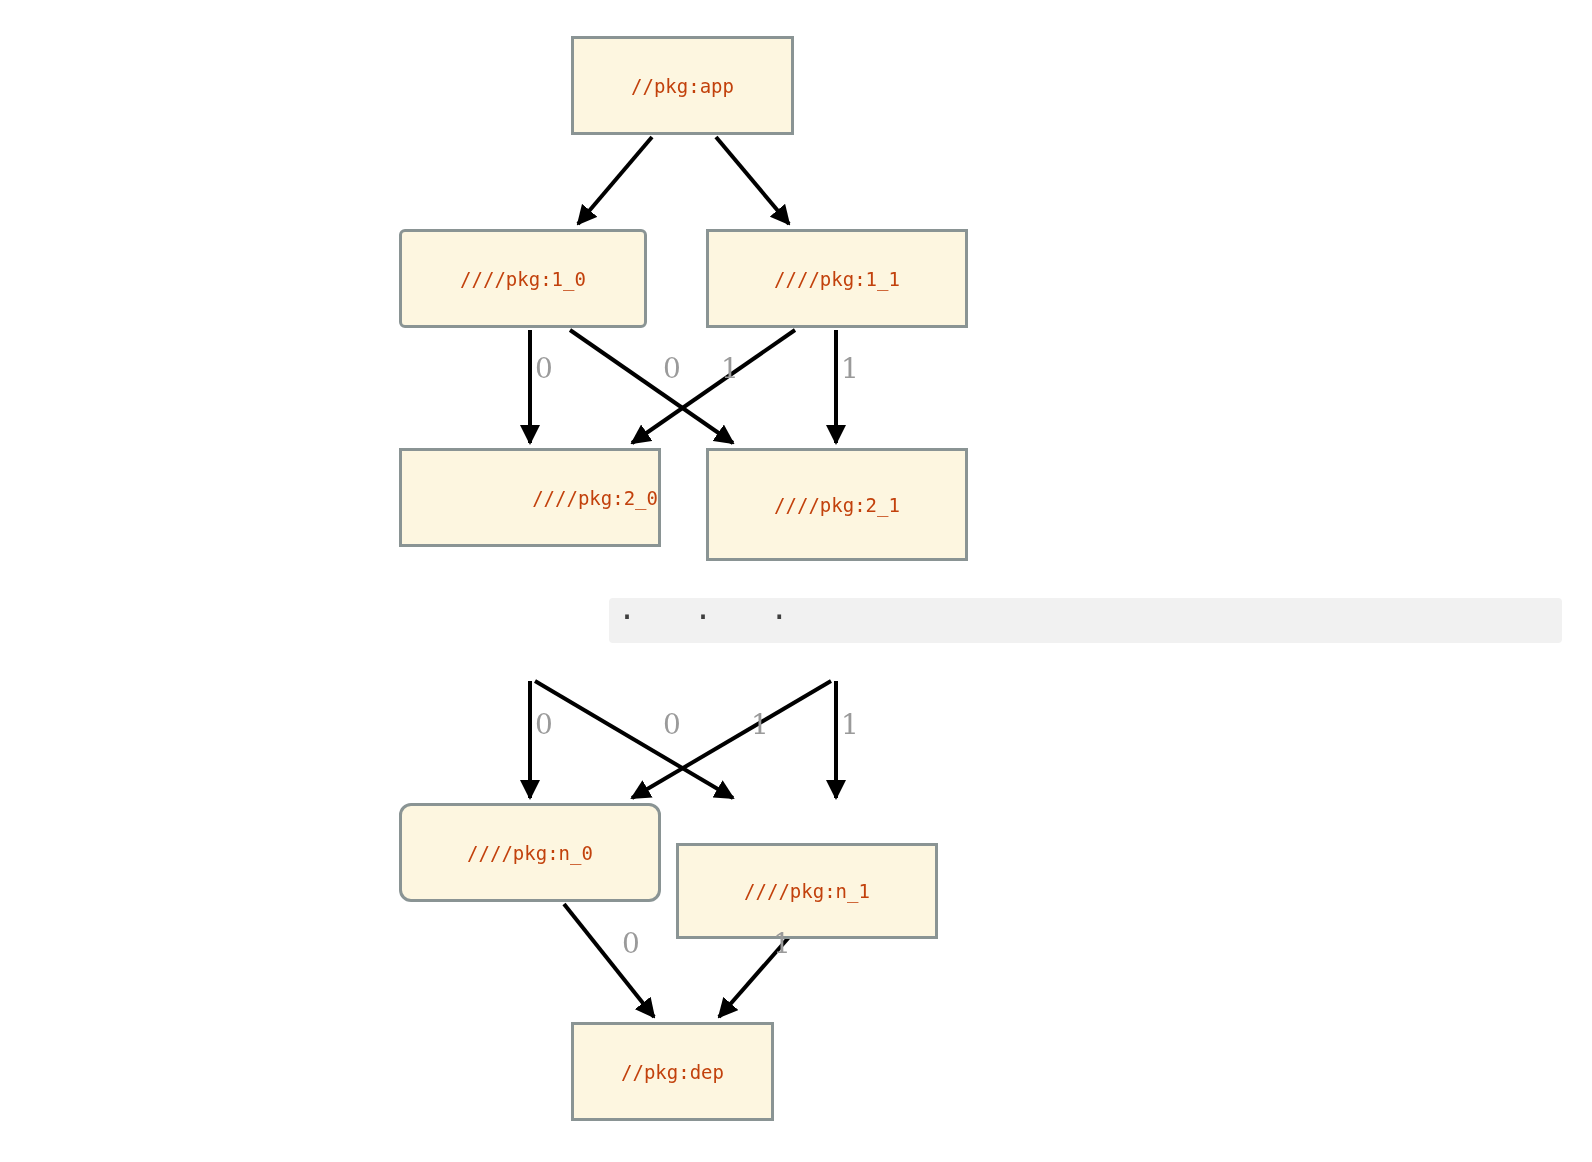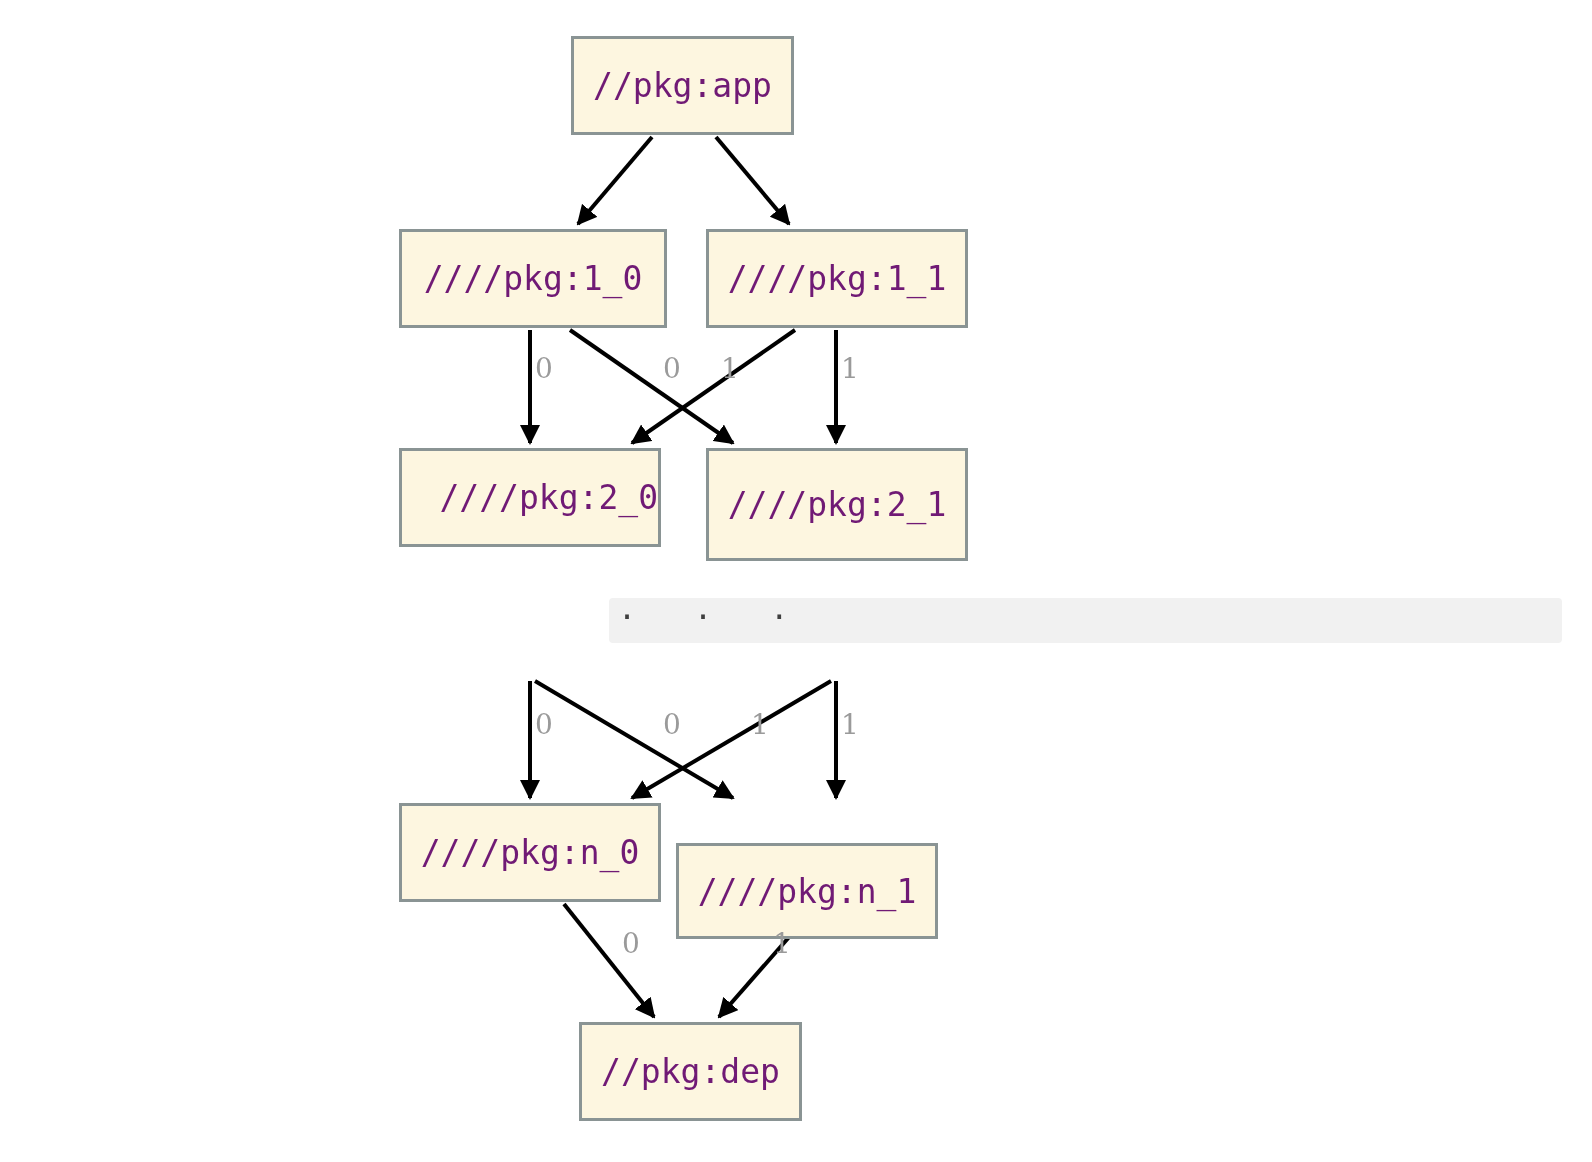--- a/index.html
+++ b/index.html
@@ -28,22 +28,22 @@
     position: absolute;
     box-sizing: border-box;
     background: #fdf6e0;
     border: 3px solid #8a9494;
     display: flex;
     align-items: center;
     justify-content: center;
   }
   .node-label {
     font-family: "DejaVu Sans Mono", monospace;
-    font-size: 33px;
-    color: #701a75;
+    font-size: 19px;
+    color: #c2410c;
     letter-spacing: 0px;
     white-space: nowrap;
   }
   .ellipsis-band {
     position: absolute;
     background: #f1f1f1;
     border-radius: 4px;
   }
   .ellipsis-dots {
     position: absolute;
@@ -86,39 +86,39 @@
         <line x1="836" y1="681" x2="836" y2="798" stroke="#000000" stroke-width="4" marker-end="url(#arrow)"></line>
         <line x1="564" y1="904" x2="654" y2="1017" stroke="#000000" stroke-width="4" marker-end="url(#arrow)"></line>
         <line x1="818" y1="904" x2="719" y2="1017" stroke="#000000" stroke-width="4" marker-end="url(#arrow)"></line>
       </g>
   </svg>
 
   <div id="nodes-layer">
       <div class="node-box" style="left: 571px; top: 36px; width: 223px; height: 99px; background: rgb(253, 246, 224); border-color: rgb(138, 148, 148);">
         <span class="node-label">//pkg:app</span>
       </div>
-      <div class="node-box" style="left: 399px; top: 229px; width: 268px; height: 99px; background: rgb(253, 246, 224); border-color: rgb(138, 148, 148);">
+      <div class="node-box" style="left: 399px; top: 229px; width: 248px; height: 99px; background: rgb(253, 246, 224); border-color: rgb(138, 148, 148); border-radius: 6px;">
         <span class="node-label">////pkg:1_0</span>
       </div>
       <div class="node-box" style="left: 706px; top: 229px; width: 262px; height: 99px; background: rgb(253, 246, 224); border-color: rgb(138, 148, 148);">
         <span class="node-label">////pkg:1_1</span>
       </div>
       <div class="node-box" style="left: 399px; top: 448px; width: 262px; height: 99px; background: rgb(253, 246, 224); border-color: rgb(138, 148, 148); justify-content: flex-end;">
         <span class="node-label">////pkg:2_0</span>
       </div>
       <div class="node-box" style="left: 706px; top: 448px; width: 262px; height: 113px; background: rgb(253, 246, 224); border-color: rgb(138, 148, 148);">
         <span class="node-label">////pkg:2_1</span>
       </div>
-      <div class="node-box" style="left: 399px; top: 803px; width: 262px; height: 99px; background: rgb(253, 246, 224); border-color: rgb(138, 148, 148);">
+      <div class="node-box" style="left: 399px; top: 803px; width: 262px; height: 99px; background: rgb(253, 246, 224); border-color: rgb(138, 148, 148); border-radius: 12px;">
         <span class="node-label">////pkg:n_0</span>
       </div>
       <div class="node-box" style="left: 676px; top: 803px; width: 262px; height: 96px; background: rgb(253, 246, 224); border-color: rgb(138, 148, 148); margin-top: 40px;">
         <span class="node-label">////pkg:n_1</span>
       </div>
-      <div class="node-box" style="left: 571px; top: 1022px; width: 223px; height: 99px; background: rgb(253, 246, 224); border-color: rgb(138, 148, 148); margin-left: 8px;">
+      <div class="node-box" style="left: 571px; top: 1022px; width: 203px; height: 99px; background: rgb(253, 246, 224); border-color: rgb(138, 148, 148);">
         <span class="node-label">//pkg:dep</span>
       </div>
     </div>
 
   <div class="ellipsis-band" id="ellipsis-band" style="left: 609px; top: 598px; width: 953px; height: 45px; background: rgb(241, 241, 241);"></div>
   <div class="ellipsis-dots" id="ellipsis-dots" style="left: 618px; top: 602px;">· · ·</div>
 
   <div id="edge-labels-layer">
       <div class="edge-label" style="left: 535px; top: 352px; color: rgb(154, 154, 154);">0</div>
       <div class="edge-label" style="left: 663px; top: 352px; color: rgb(154, 154, 154);">0</div>

